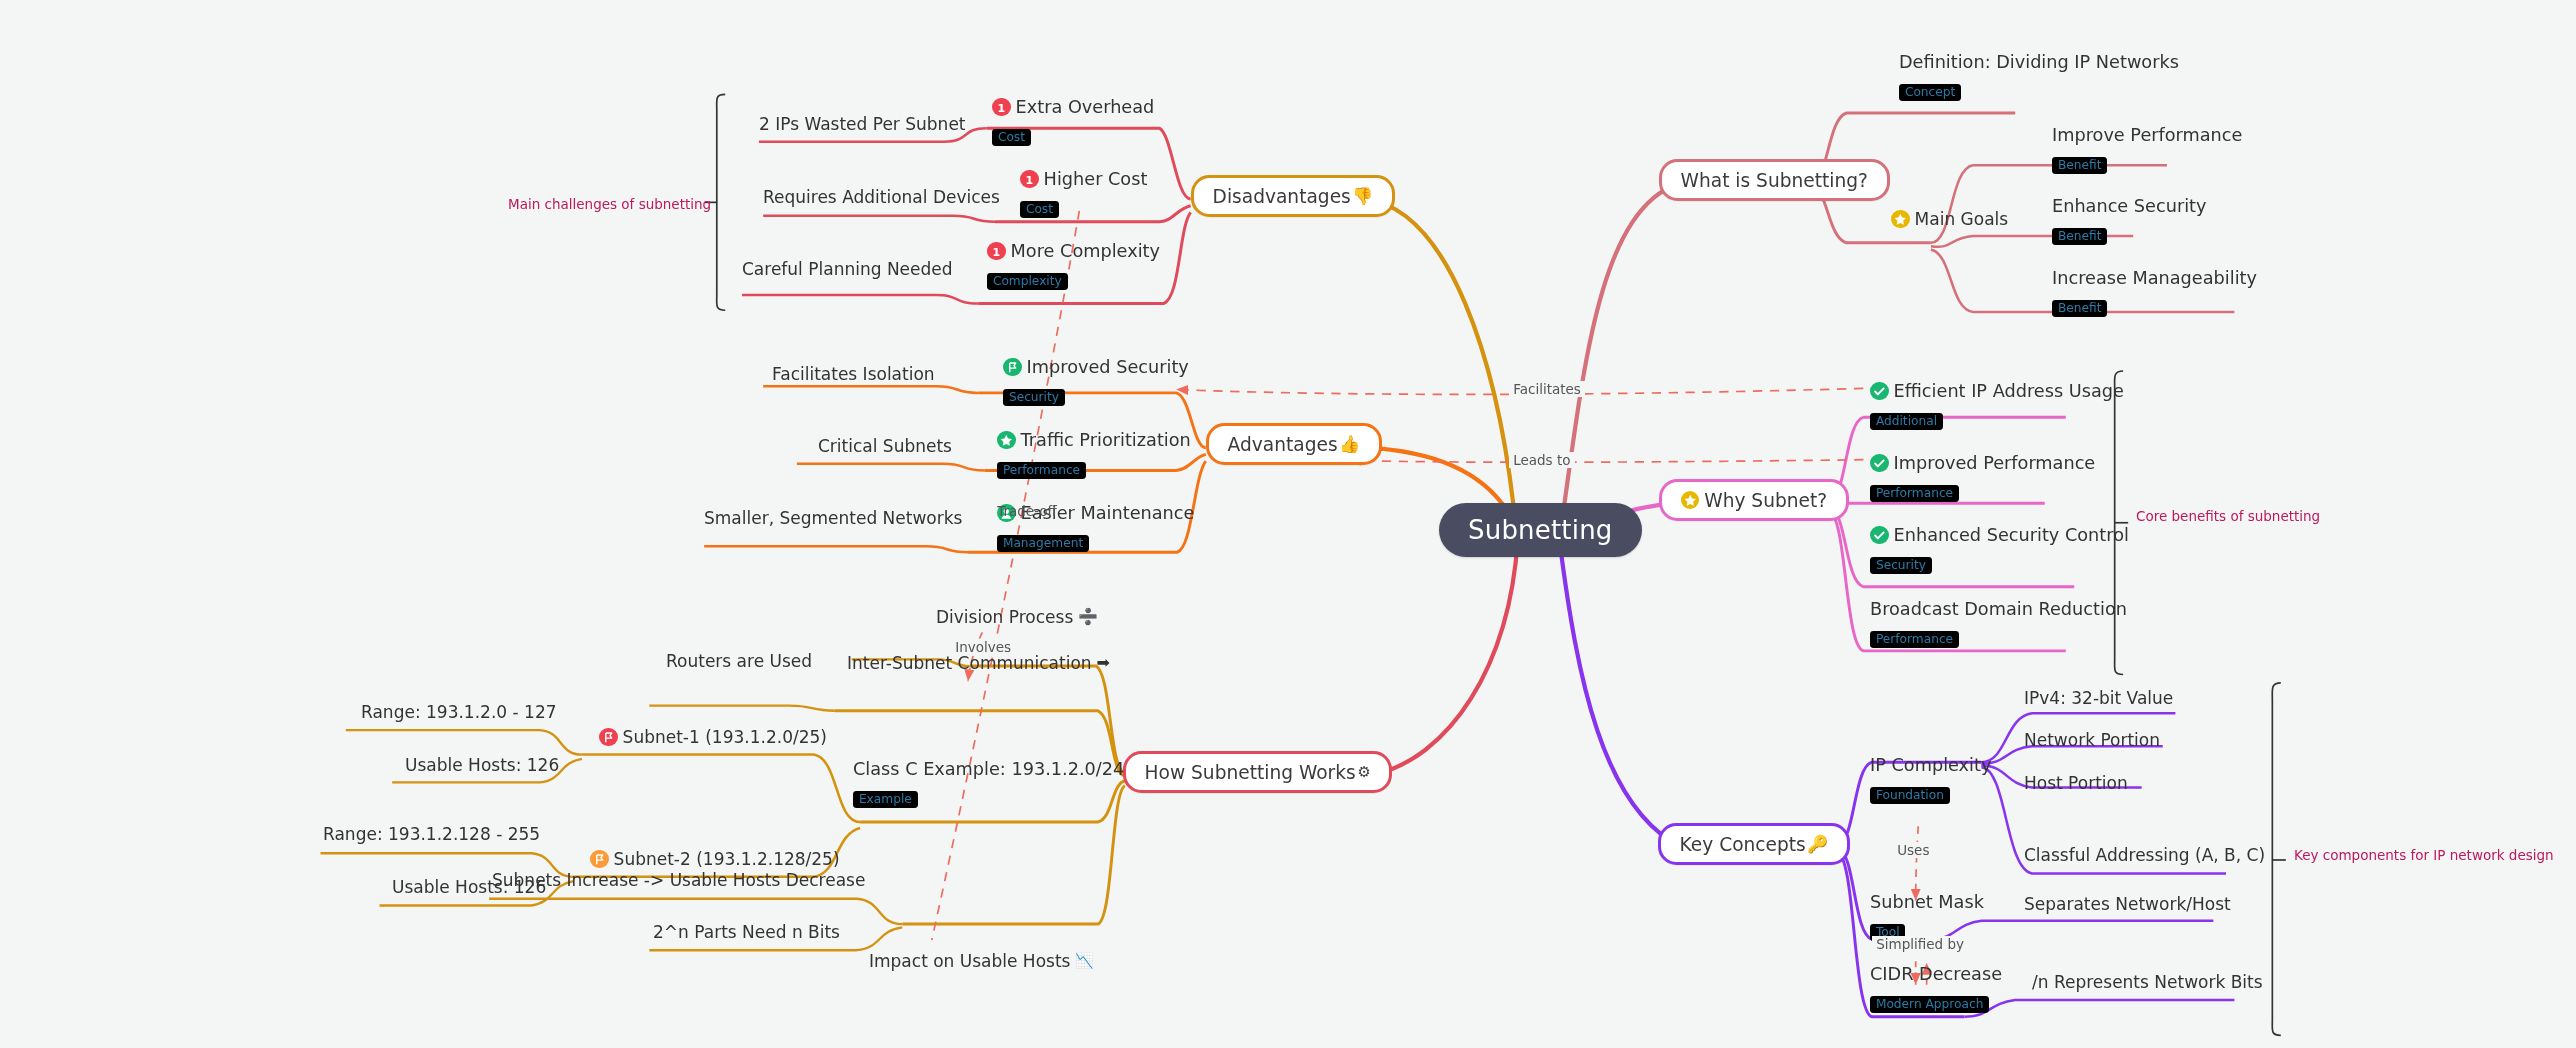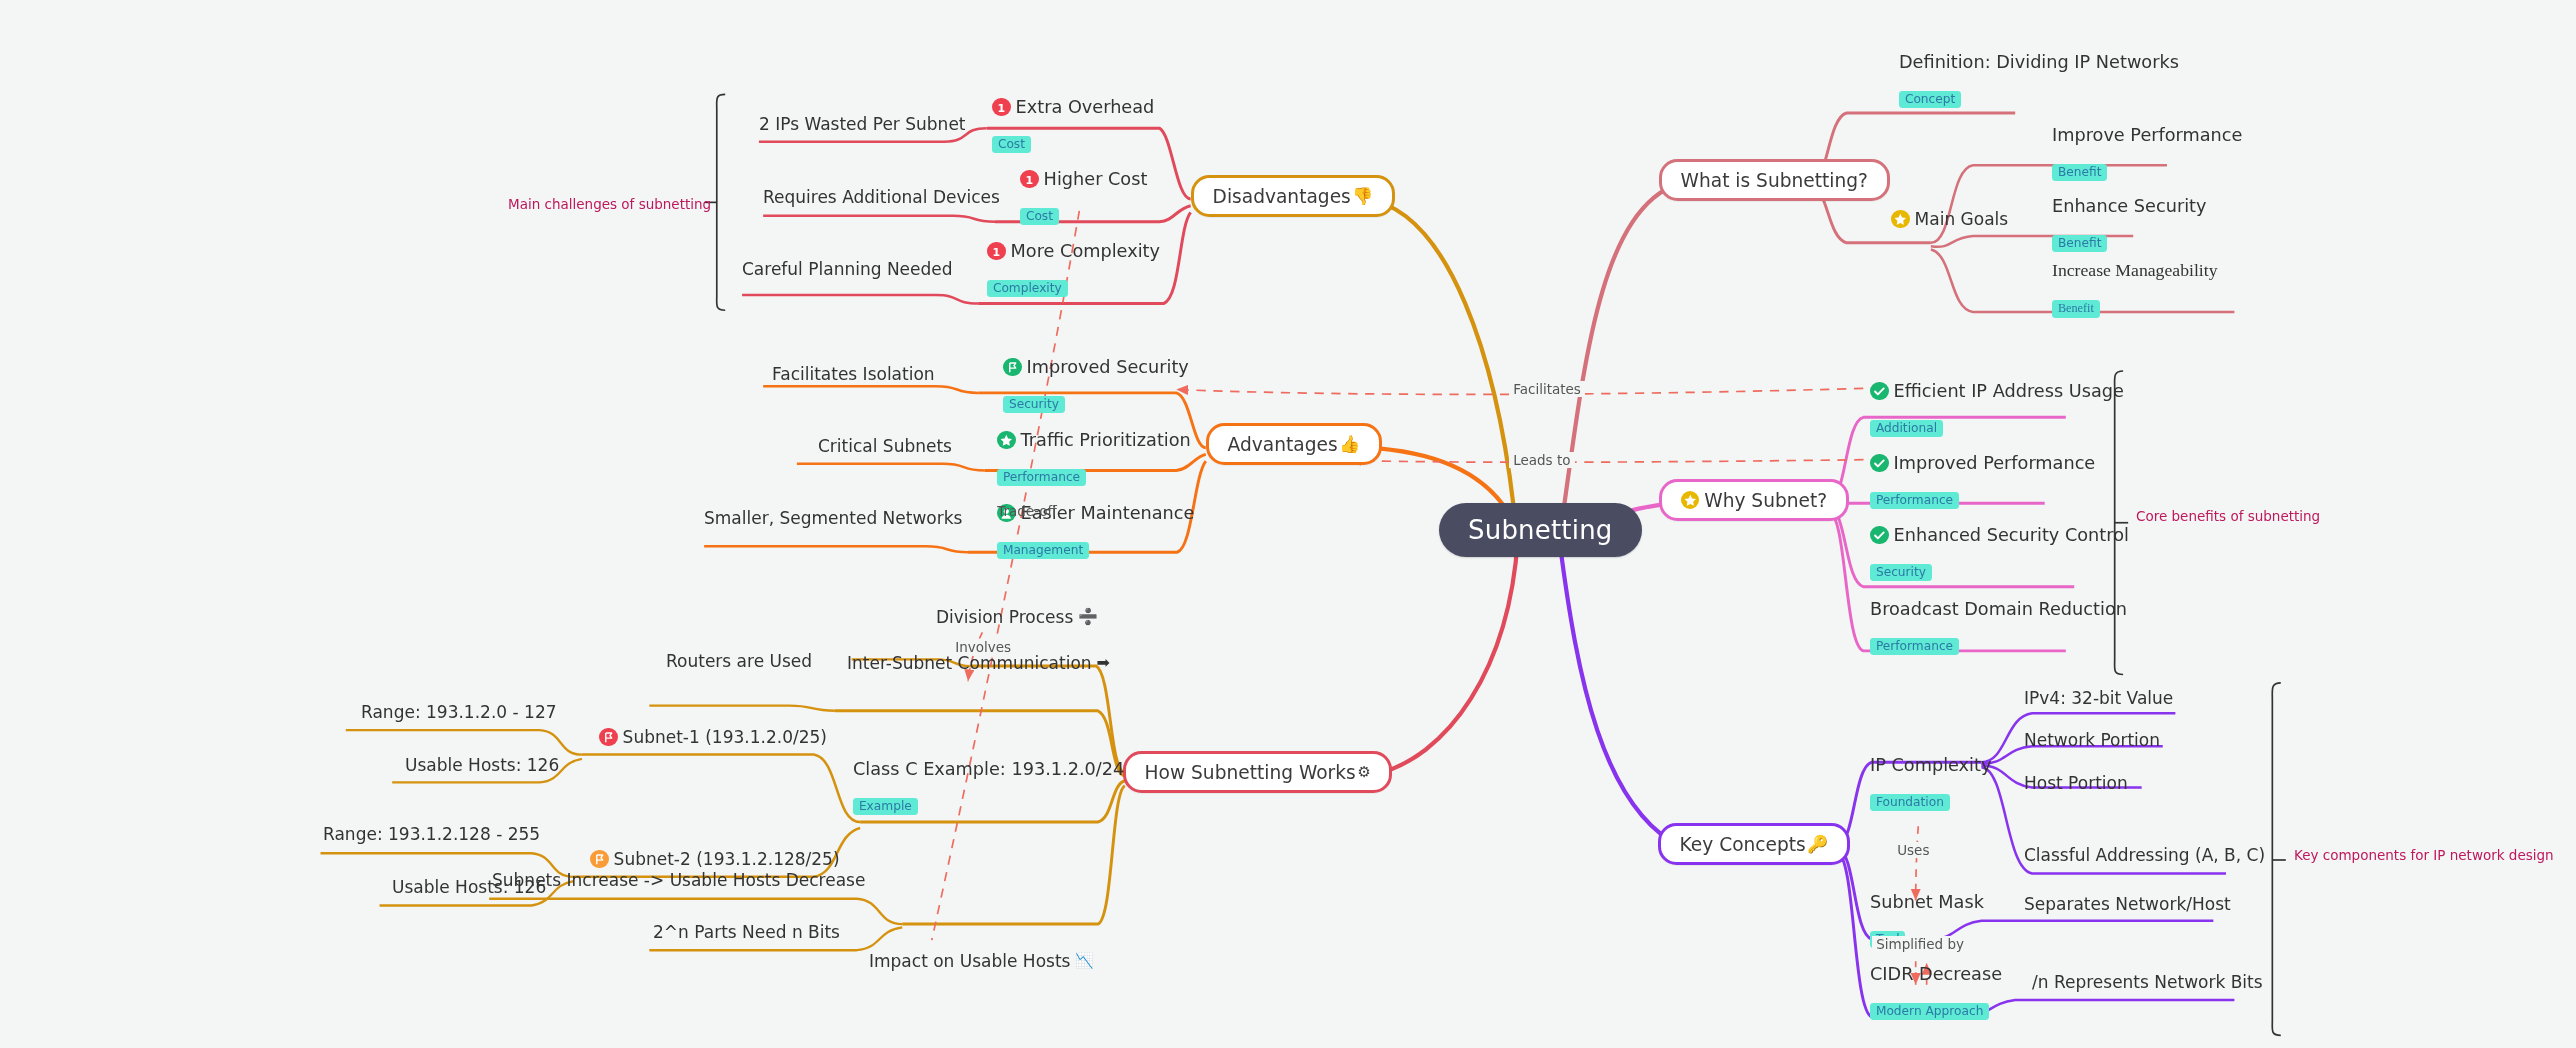--- a/index.html
+++ b/index.html
@@ -55,26 +55,26 @@
   }
   .leaf-line {
     display: flex;
     align-items: center;
     gap: 5px;
     font-size: 17.7px;
     color: #333333;
   }
   .leaf.small .leaf-line { font-size: 17px; }
   .tag {
-    background: #5eead4;
+    background: #000000;
     color: #2c7aa6;
     border-radius: 3.4px;
     font-size: 12.2px;
     padding: 1.7px 5.9px;
-    margin-top: 17px;
+    margin-top: 10px;
   }
   
   .badge {
     width: 18.6px; height: 18.6px;
     border-radius: 50%;
     display: inline-flex;
     align-items: center;
     justify-content: center;
     flex: 0 0 auto;
   }
@@ -438,21 +438,21 @@
         <span>Improve Performance</span>
       </div>
     <span class="tag">Benefit</span>
   </div>
   <div class="node leaf" style="left:2052px; top:196px;">
     <div class="leaf-line">
         <span>Enhance Security</span>
       </div>
     <span class="tag">Benefit</span>
   </div>
-  <div class="node leaf" style="left:2052px; top:260px;font-family:Liberation Serif, serif;">
+  <div class="node leaf" style="left:2052px; top:268px;">
     <div class="leaf-line">
         <span>Increase Manageability</span>
       </div>
     <span class="tag">Benefit</span>
   </div>
 
   <div class="node branch-node" style="left:1659px; top:479px; border-color:#e866c8;">
     <span class="badge" style="background:#e8b800; margin-right:3.4px;">
       <svg width="18.6" height="18.6" viewBox="0 0 22 22">
           <path d="M11 4.5l2.1 4.3 4.7.7-3.4 3.3.8 4.7-4.2-2.2-4.2 2.2.8-4.7L4.2 9.5l4.7-.7z" fill="#fff"></path>

